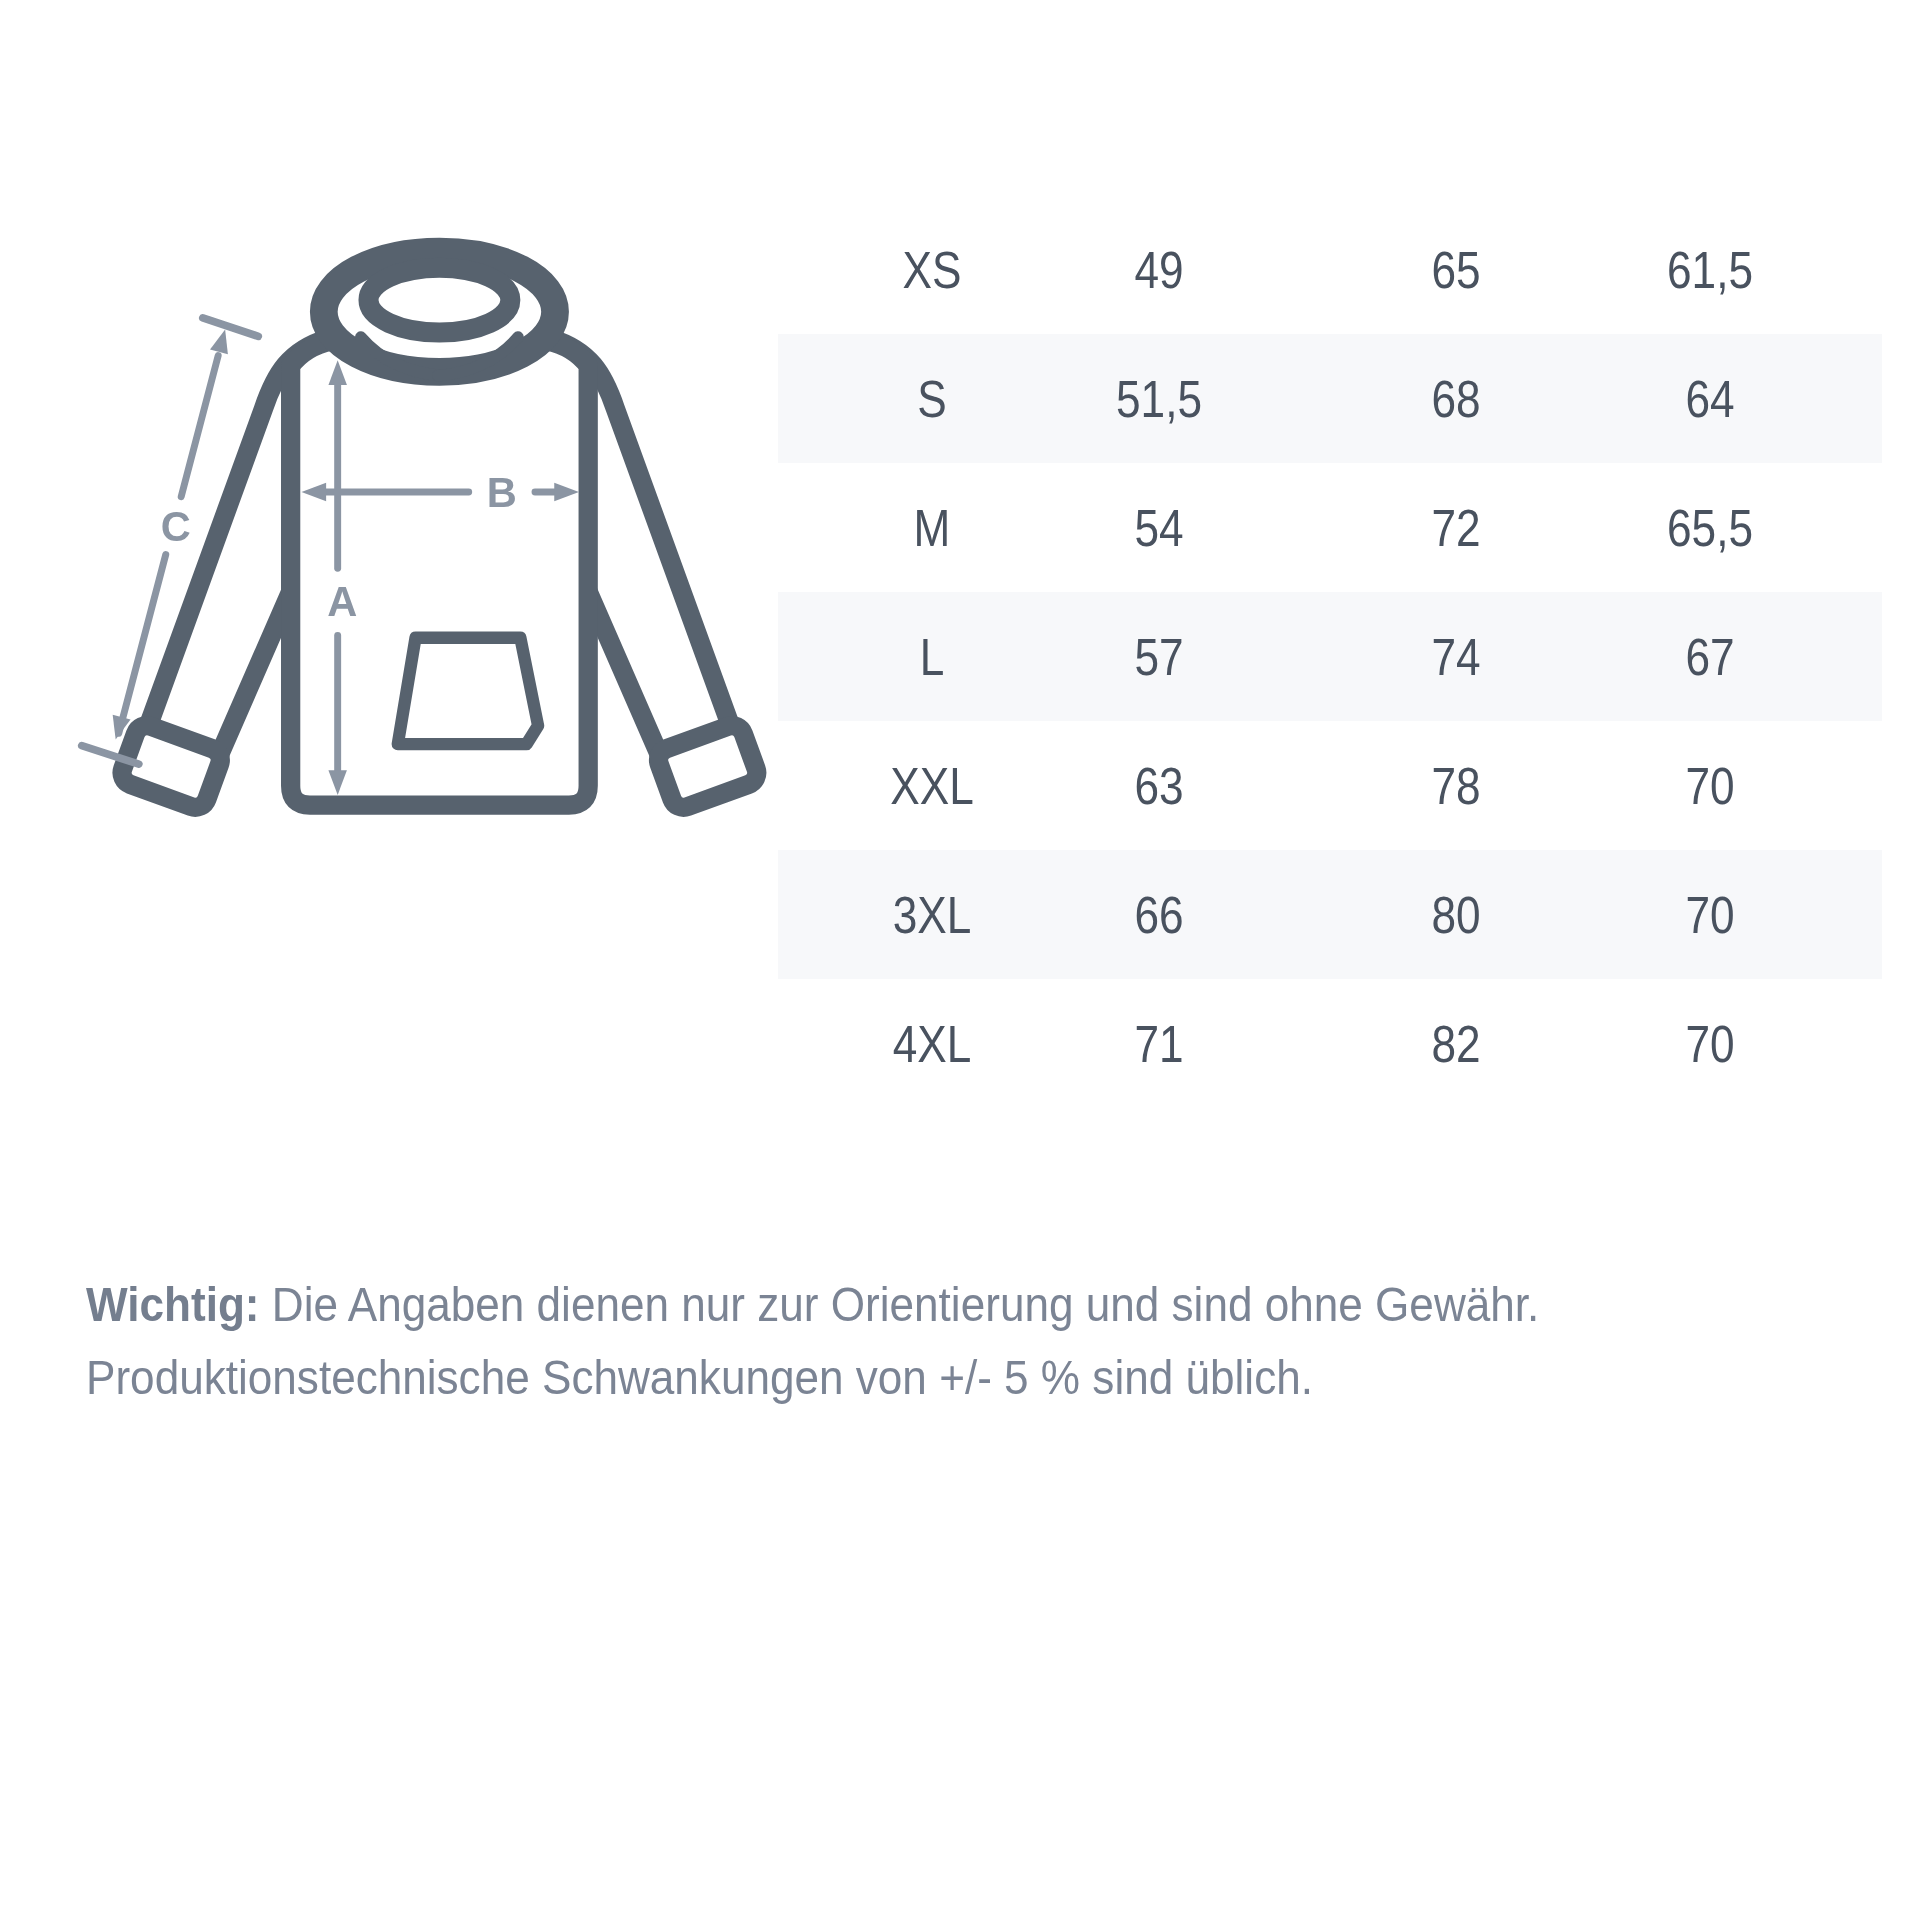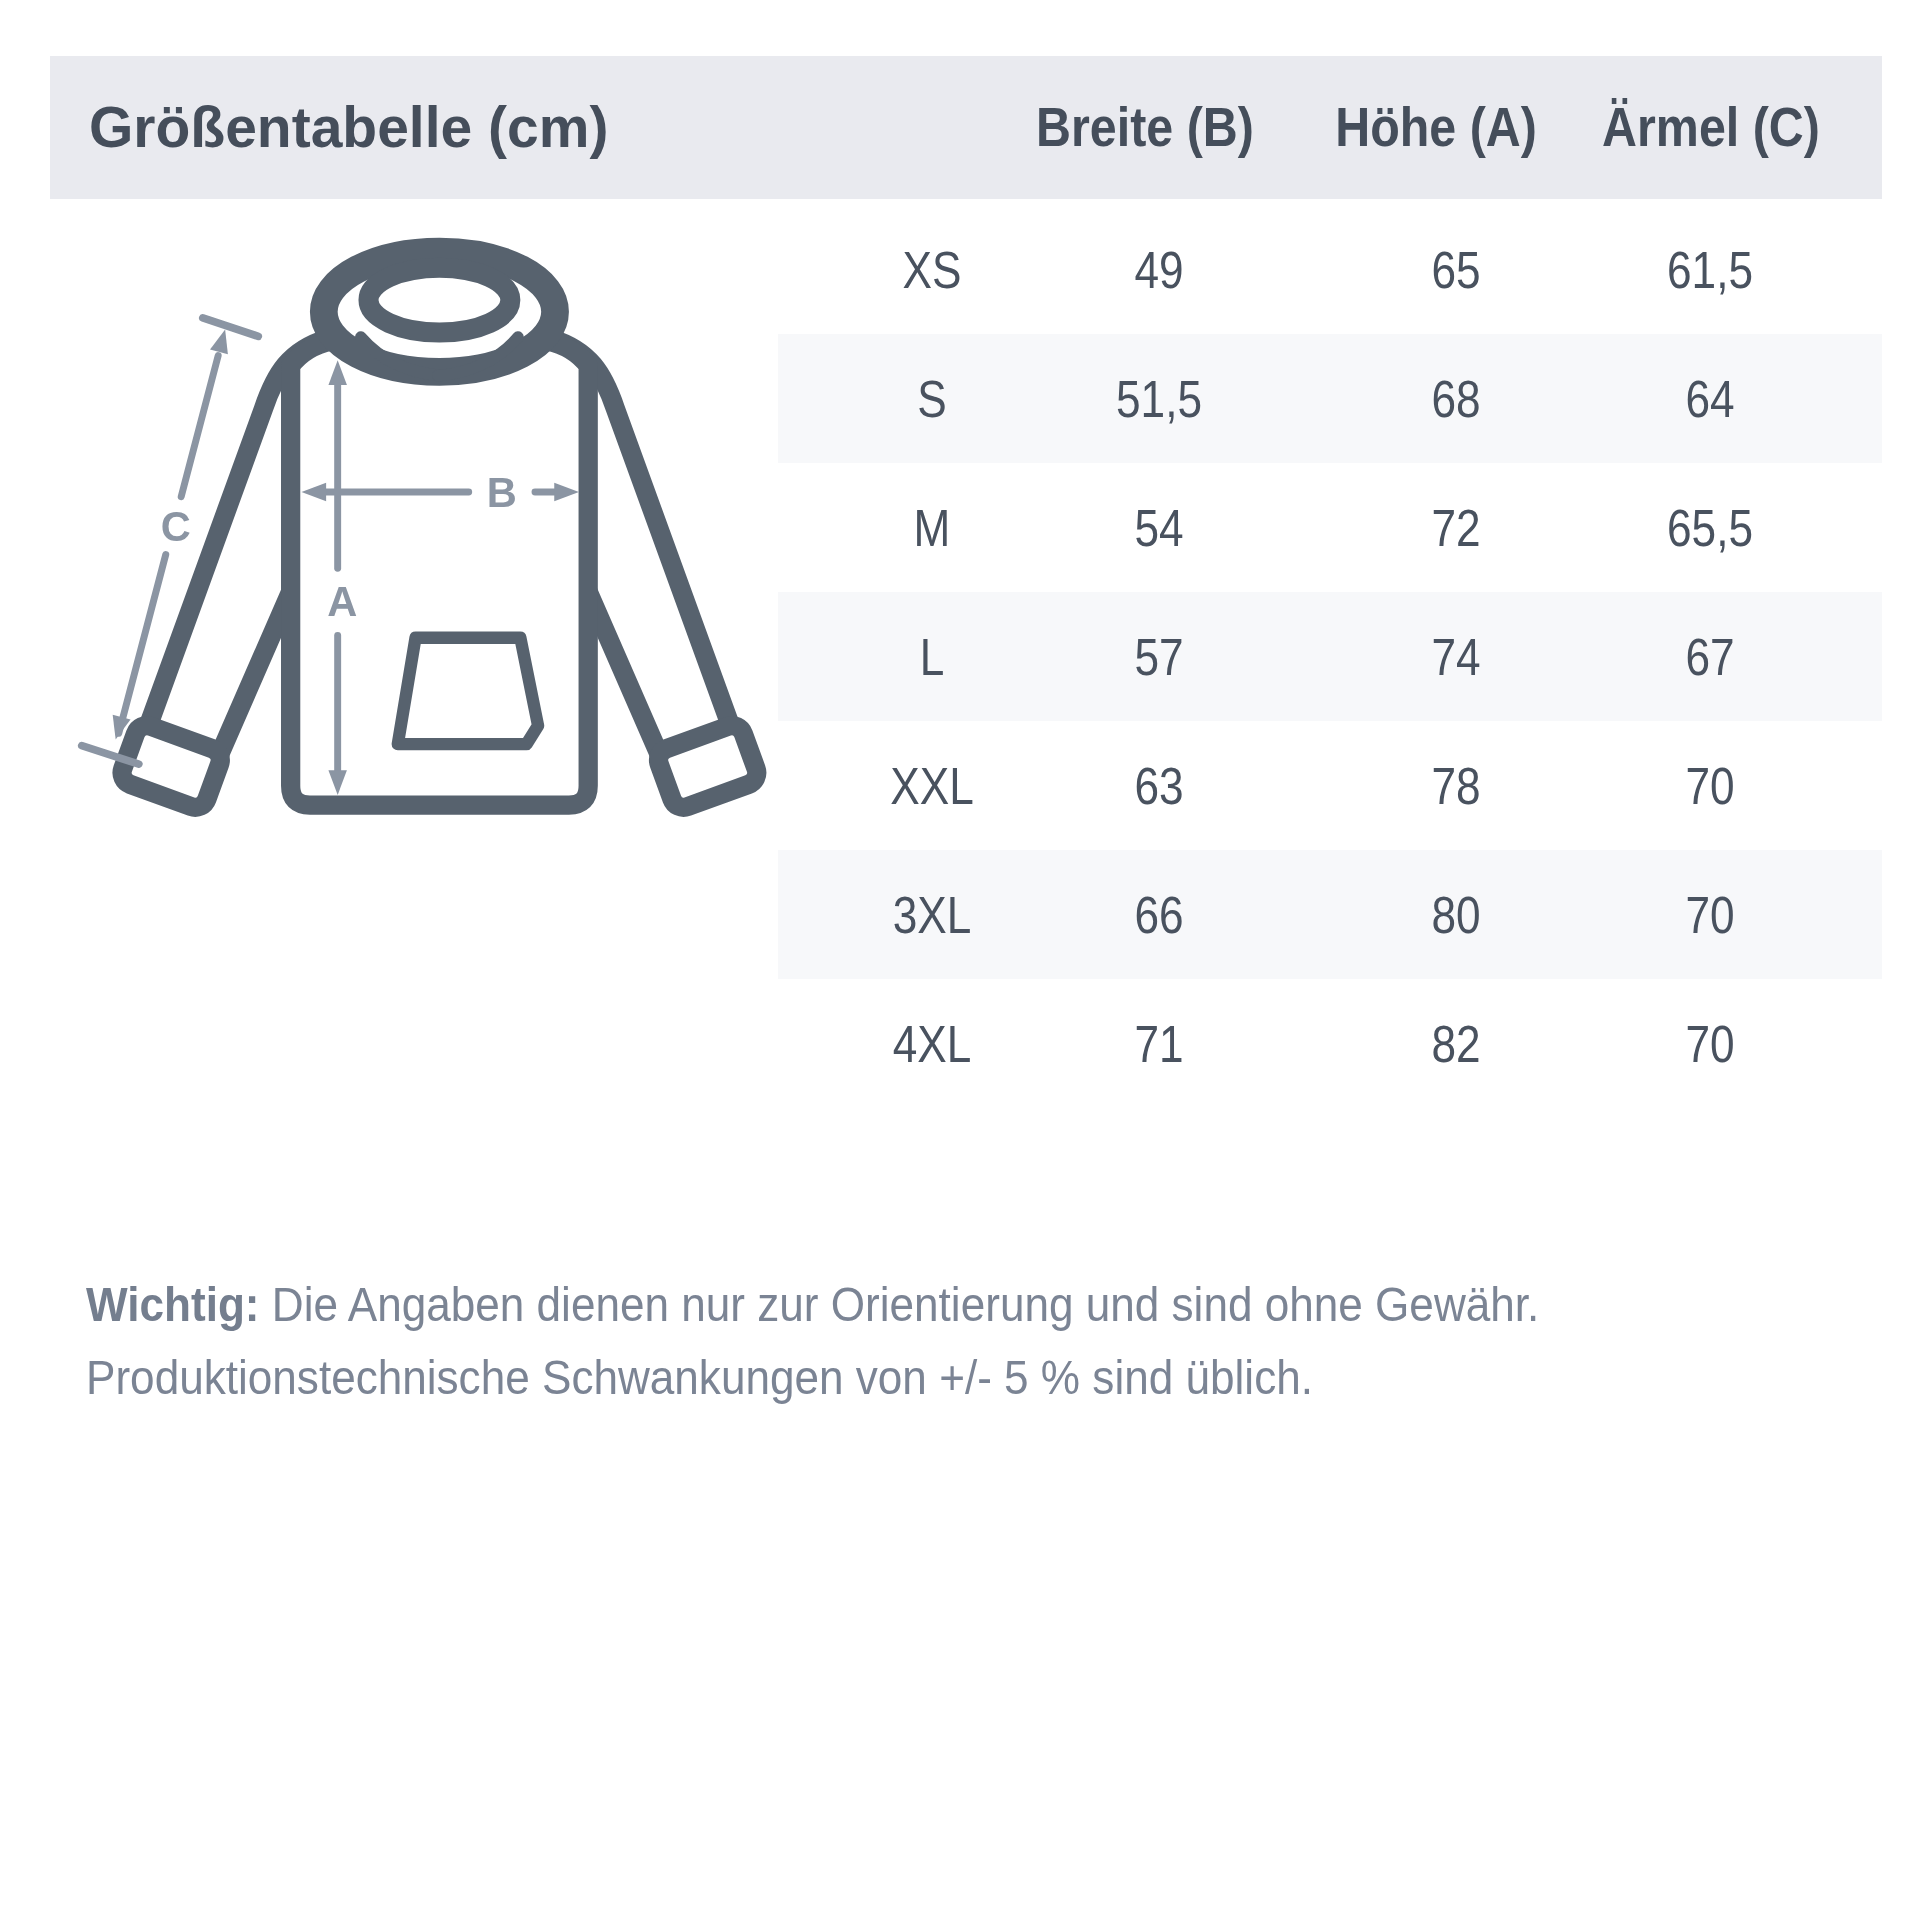--- a/index.html
+++ b/index.html
@@ -33,26 +33,20 @@
   
   .note{position:absolute;left:86px;top:1268px;width:1865px;font-size:49px;line-height:73px;
         color:#7b8494;transform:scale(0.9,1);transform-origin:0 0;white-space:nowrap;}
   .note b{font-weight:bold;color:#747e8e;}
 </style>
 </head>
 <body>
 
 <div id="canvas">
 
-  <div class="header-bar">
-    <div class="header-title">Größentabelle (cm)</div>
-    <div class="col-head c1">Breite (B)</div>
-    <div class="col-head c2">Höhe (A)</div>
-    <div class="col-head c3">Ärmel (C)</div>
-  </div>
 
   <svg class="diagram" viewBox="0 0 960 860" xmlns="http://www.w3.org/2000/svg">
     <g stroke="#57626e" fill="#ffffff" stroke-width="25" stroke-linejoin="round" stroke-linecap="round">
 
       <path d="M 355 150 C 305 165 287 196 272 240 L 105 700 L 195 735 L 315 460 L 345 300 Q 350 180 355 150 Z"></path>
       <path d="M 645 150 C 695 165 713 196 728 240 L 895 700 L 805 735 L 685 460 L 655 300 Q 650 180 645 150 Z"></path>
 
       <g transform="translate(152,705) rotate(20)">
         <rect x="-58" y="-40" width="116" height="80" rx="16"></rect>
       </g>

